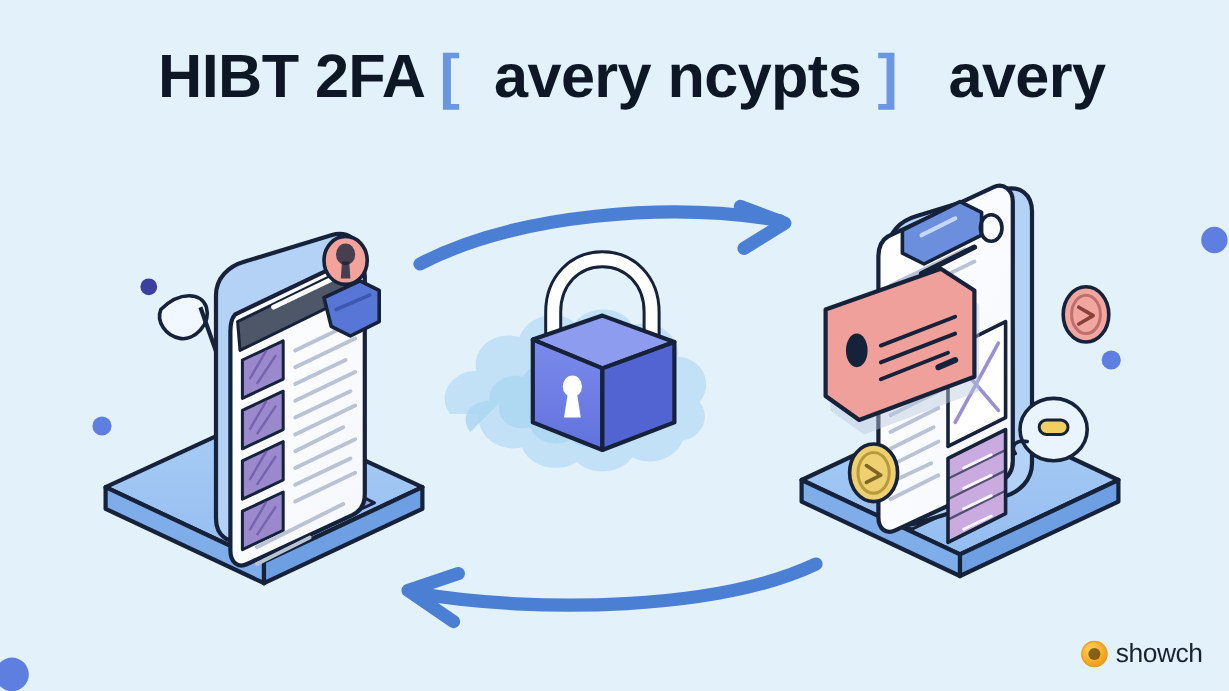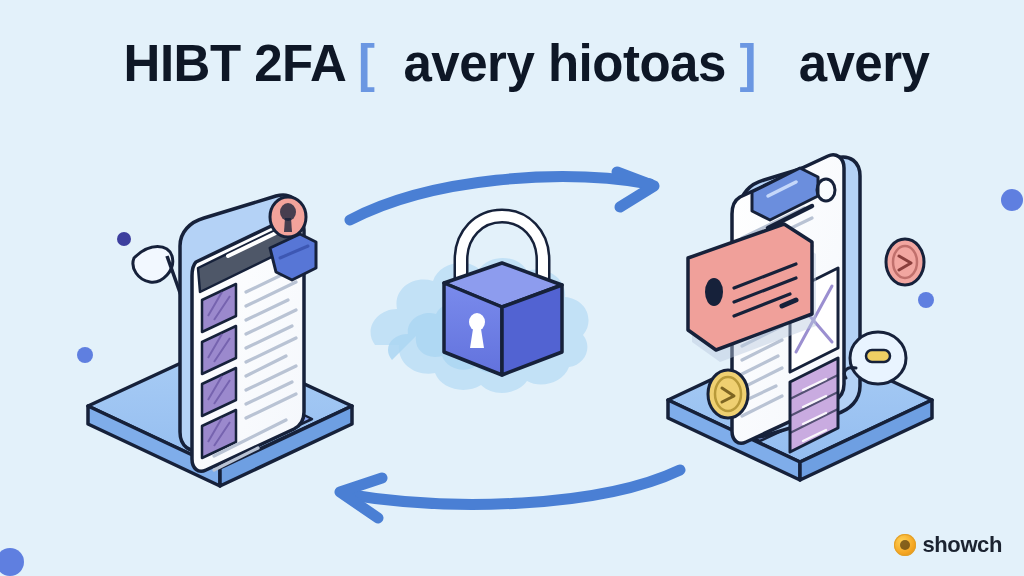--- a/index.html
+++ b/index.html
@@ -61,21 +61,21 @@
     position: absolute;
     left: 6px; top: 6px;
     width: 10px; height: 10px;
     border-radius: 50%;
     background: #6a4a12;
     opacity: .82;
   }
   #brand .wordmark {
     font-family: "Liberation Sans", sans-serif;
     font-size: 22px;
-    font-weight: bold;
+    font-weight: normal;
     color: #1b2330;
     letter-spacing: -0.4px;
     text-align: right;
   }
 </style>
 </head>
 <body>
 
 <div id="stage">
 
@@ -311,20 +311,20 @@
       </g>
 
       <g>
         <ellipse cx="905" cy="262" rx="19" ry="23" fill="#f2a6a0" stroke="#16213a" stroke-width="3"></ellipse>
         <ellipse cx="905" cy="262" rx="12" ry="16" fill="none" stroke="#c0706c" stroke-width="2.5"></ellipse>
         <path d="M899 256 L911 263 L899 270" fill="none" stroke="#8a3f3c" stroke-width="3" stroke-linecap="round" stroke-linejoin="round"></path>
       </g>
     </g>
   </svg>
 
-  <div id="title"><span class="seg">HIBT 2FA</span> <span class="bracket">[</span><span class="seg">avery hiotoas</span> <span class="bracket">]</span> <span class="seg">avery</span></div>
+  <div id="title"><span class="seg">HIBT 2FA</span> <span class="bracket">[</span><span class="seg">avery ncypts</span> <span class="bracket">]</span> <span class="seg">avery</span></div>
 
   <div id="brand">
     <span class="mark"></span>
     <span class="wordmark">showch</span>
   </div>
 
 </div>
 
 </body></html>

